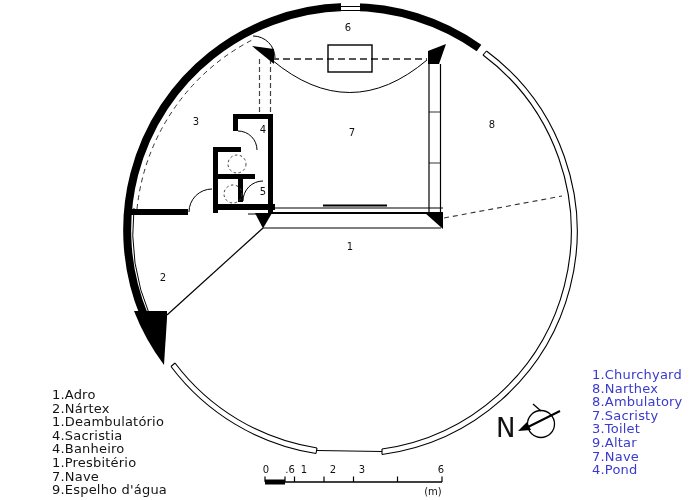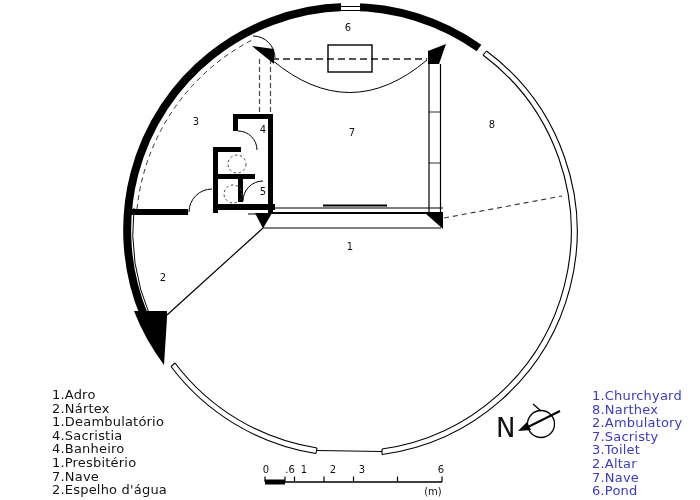--- a/index.html
+++ b/index.html
@@ -5,21 +5,21 @@
   html,body{margin:0;padding:0;background:#ffffff;}
   #stage{position:relative;width:700px;height:500px;background:#ffffff;overflow:hidden;
          font-family:"DejaVu Sans", "Liberation Sans", sans-serif;}
   svg{position:absolute;left:0;top:0;}
   svg text{font-family:"DejaVu Sans", "Liberation Sans", sans-serif;fill:#111;}
   .room-num{font-size:10px;}
   .scale-num{font-size:10px;}
   .north-n{font-size:26px;}
   .legend{position:absolute;font-size:13px;line-height:13.6px;letter-spacing:.2px;white-space:nowrap;margin-top:12px;}
   .legend-pt{left:52px;top:376px;color:#141414;}
-  .legend-en{left:592px;top:377px;color:#3a3acd;}
+  .legend-en{left:592px;top:356px;color:#3a3acd;}
 </style>
 </head>
 <body>
 
 <div id="stage">
 
 <svg width="700" height="500" viewBox="0 0 700 500">
 
   <g>
     <path d="M 144 315 A 223 223 0 0 1 479 48" fill="none" stroke="#000" stroke-width="8"></path>
@@ -142,27 +142,27 @@
 </svg>
 
   <div class="legend legend-pt">
     <div>1.Adro</div>
     <div>2.Nártex</div>
     <div>1.Deambulatório</div>
     <div>4.Sacristia</div>
     <div>4.Banheiro</div>
     <div>1.Presbitério</div>
     <div>7.Nave</div>
-    <div>2.Espelho d'água</div>
+    <div>9.Espelho d'água</div>
   </div>
 
   <div class="legend legend-en">
     <div>1.Churchyard</div>
     <div>8.Narthex</div>
-    <div>2.Ambulatory</div>
+    <div>8.Ambulatory</div>
     <div>7.Sacristy</div>
     <div>3.Toilet</div>
-    <div>2.Altar</div>
+    <div>9.Altar</div>
     <div>7.Nave</div>
-    <div>6.Pond</div>
+    <div>4.Pond</div>
   </div>
 
 </div>
 
 </body></html>

